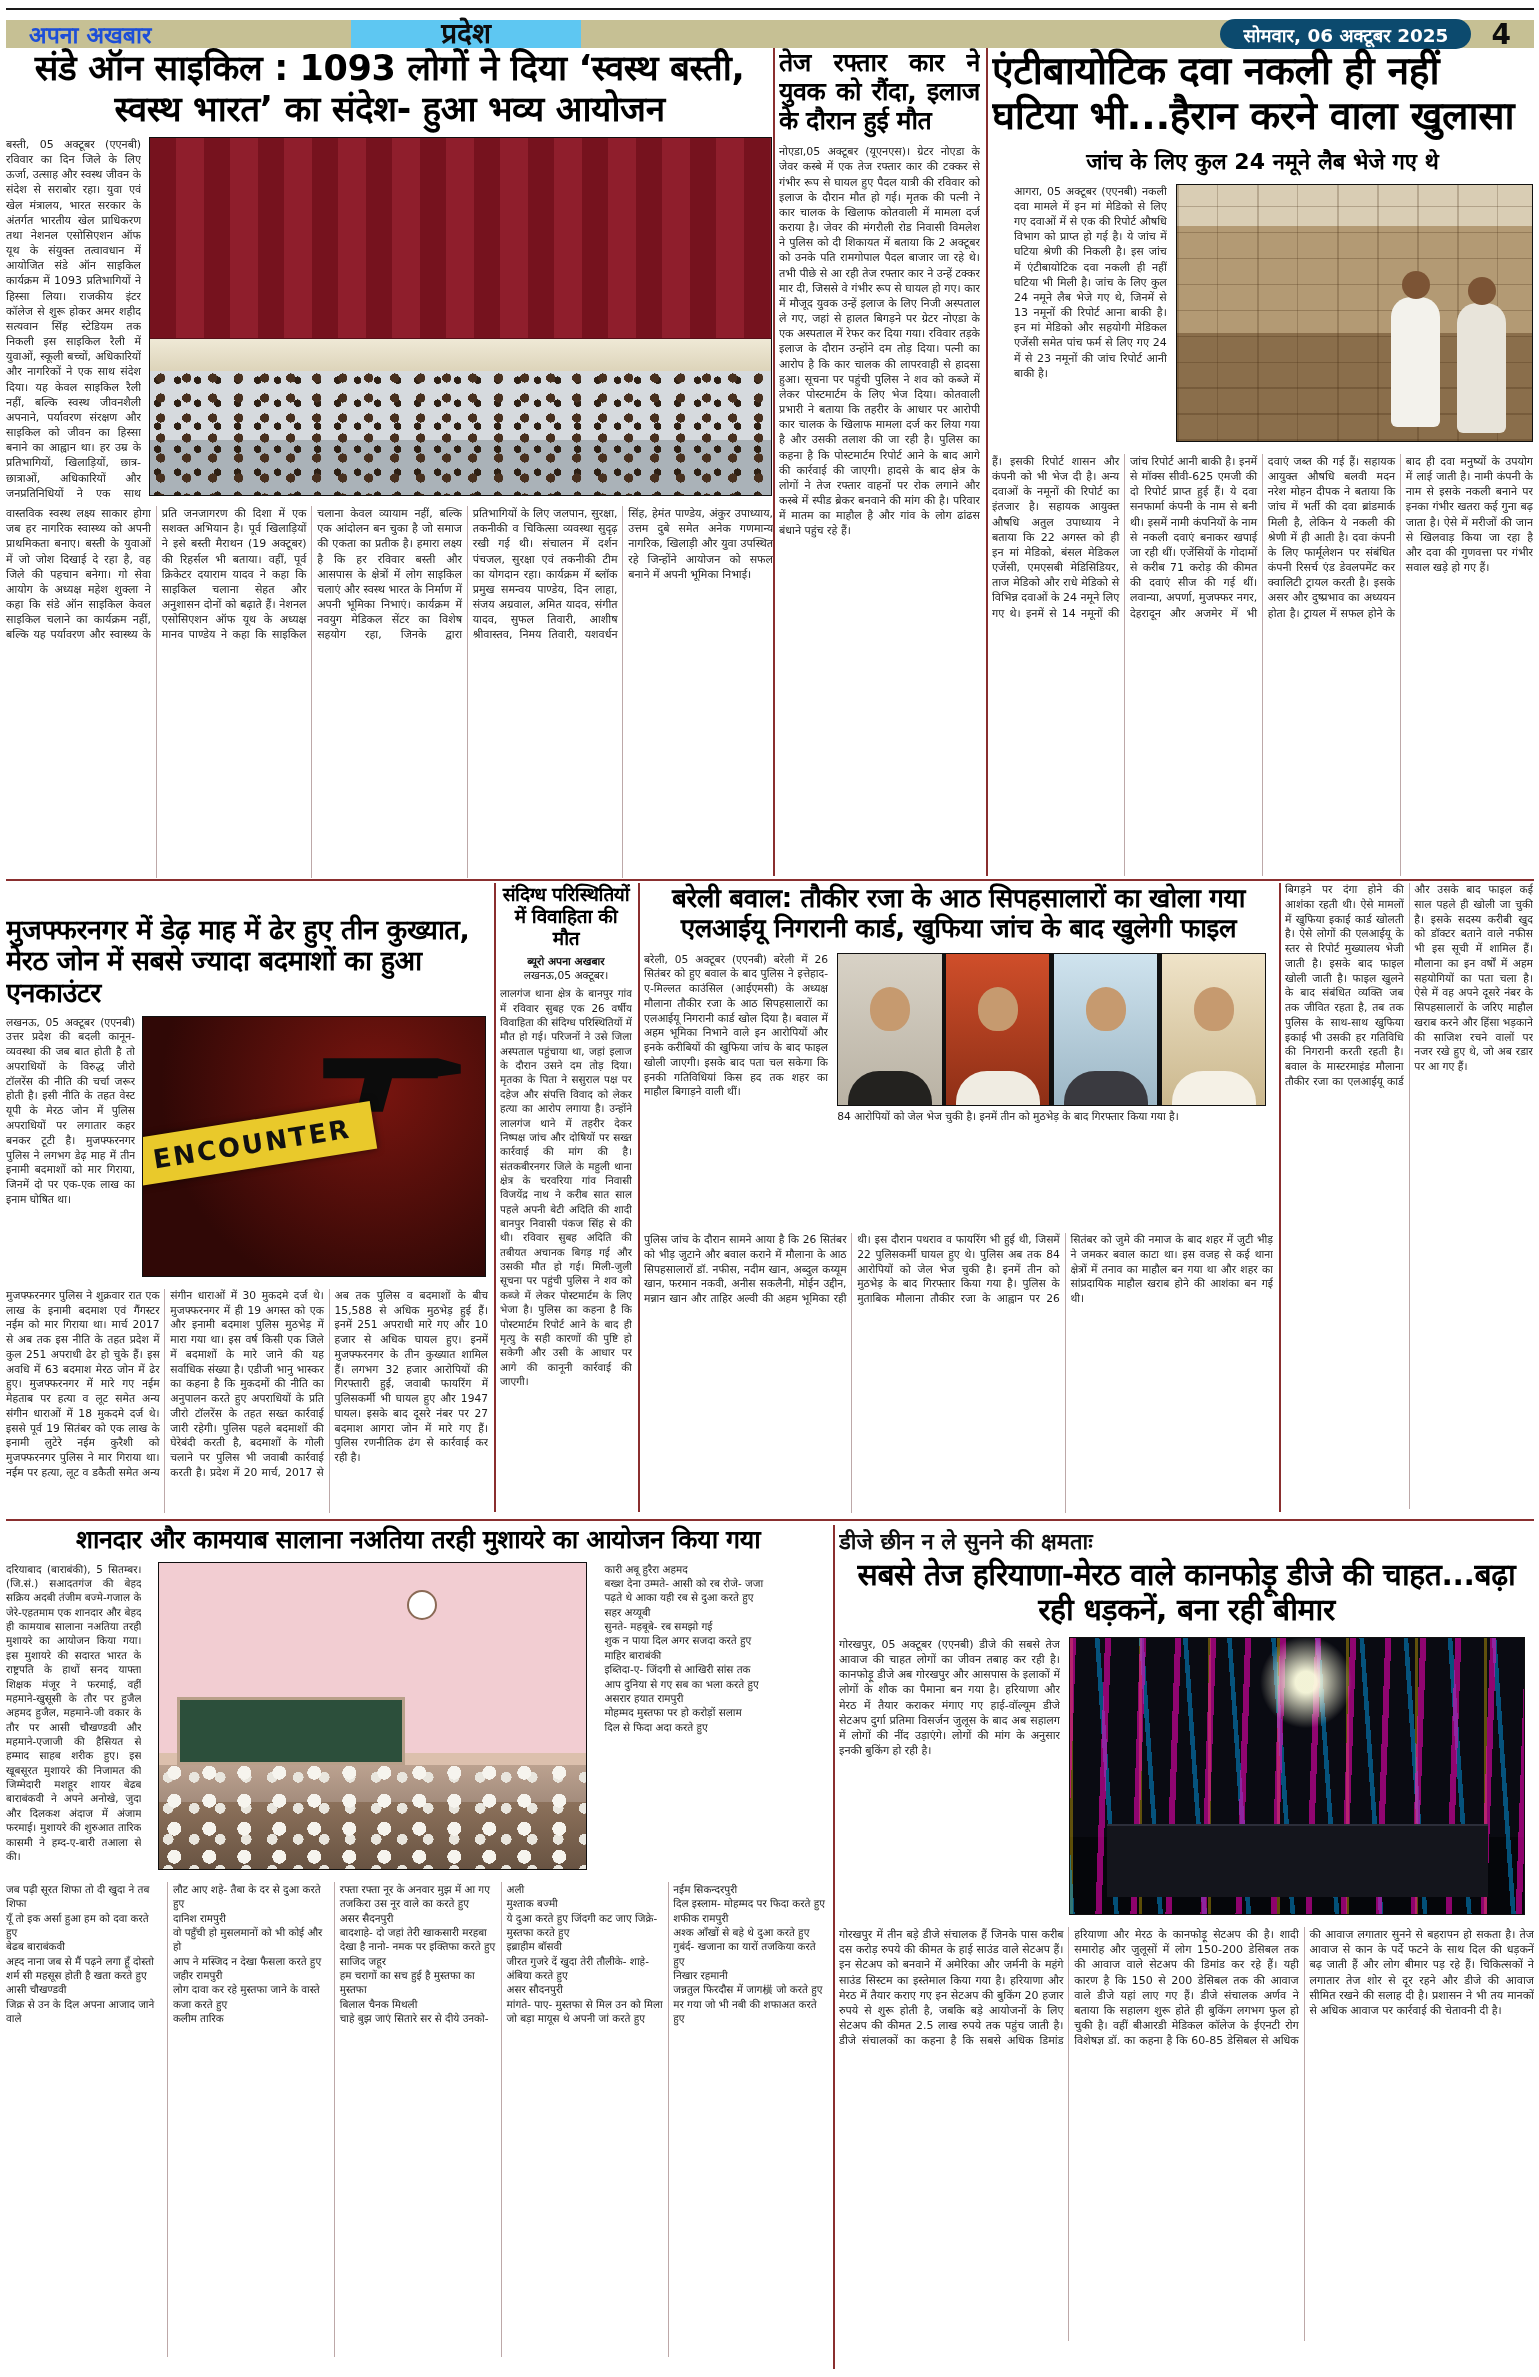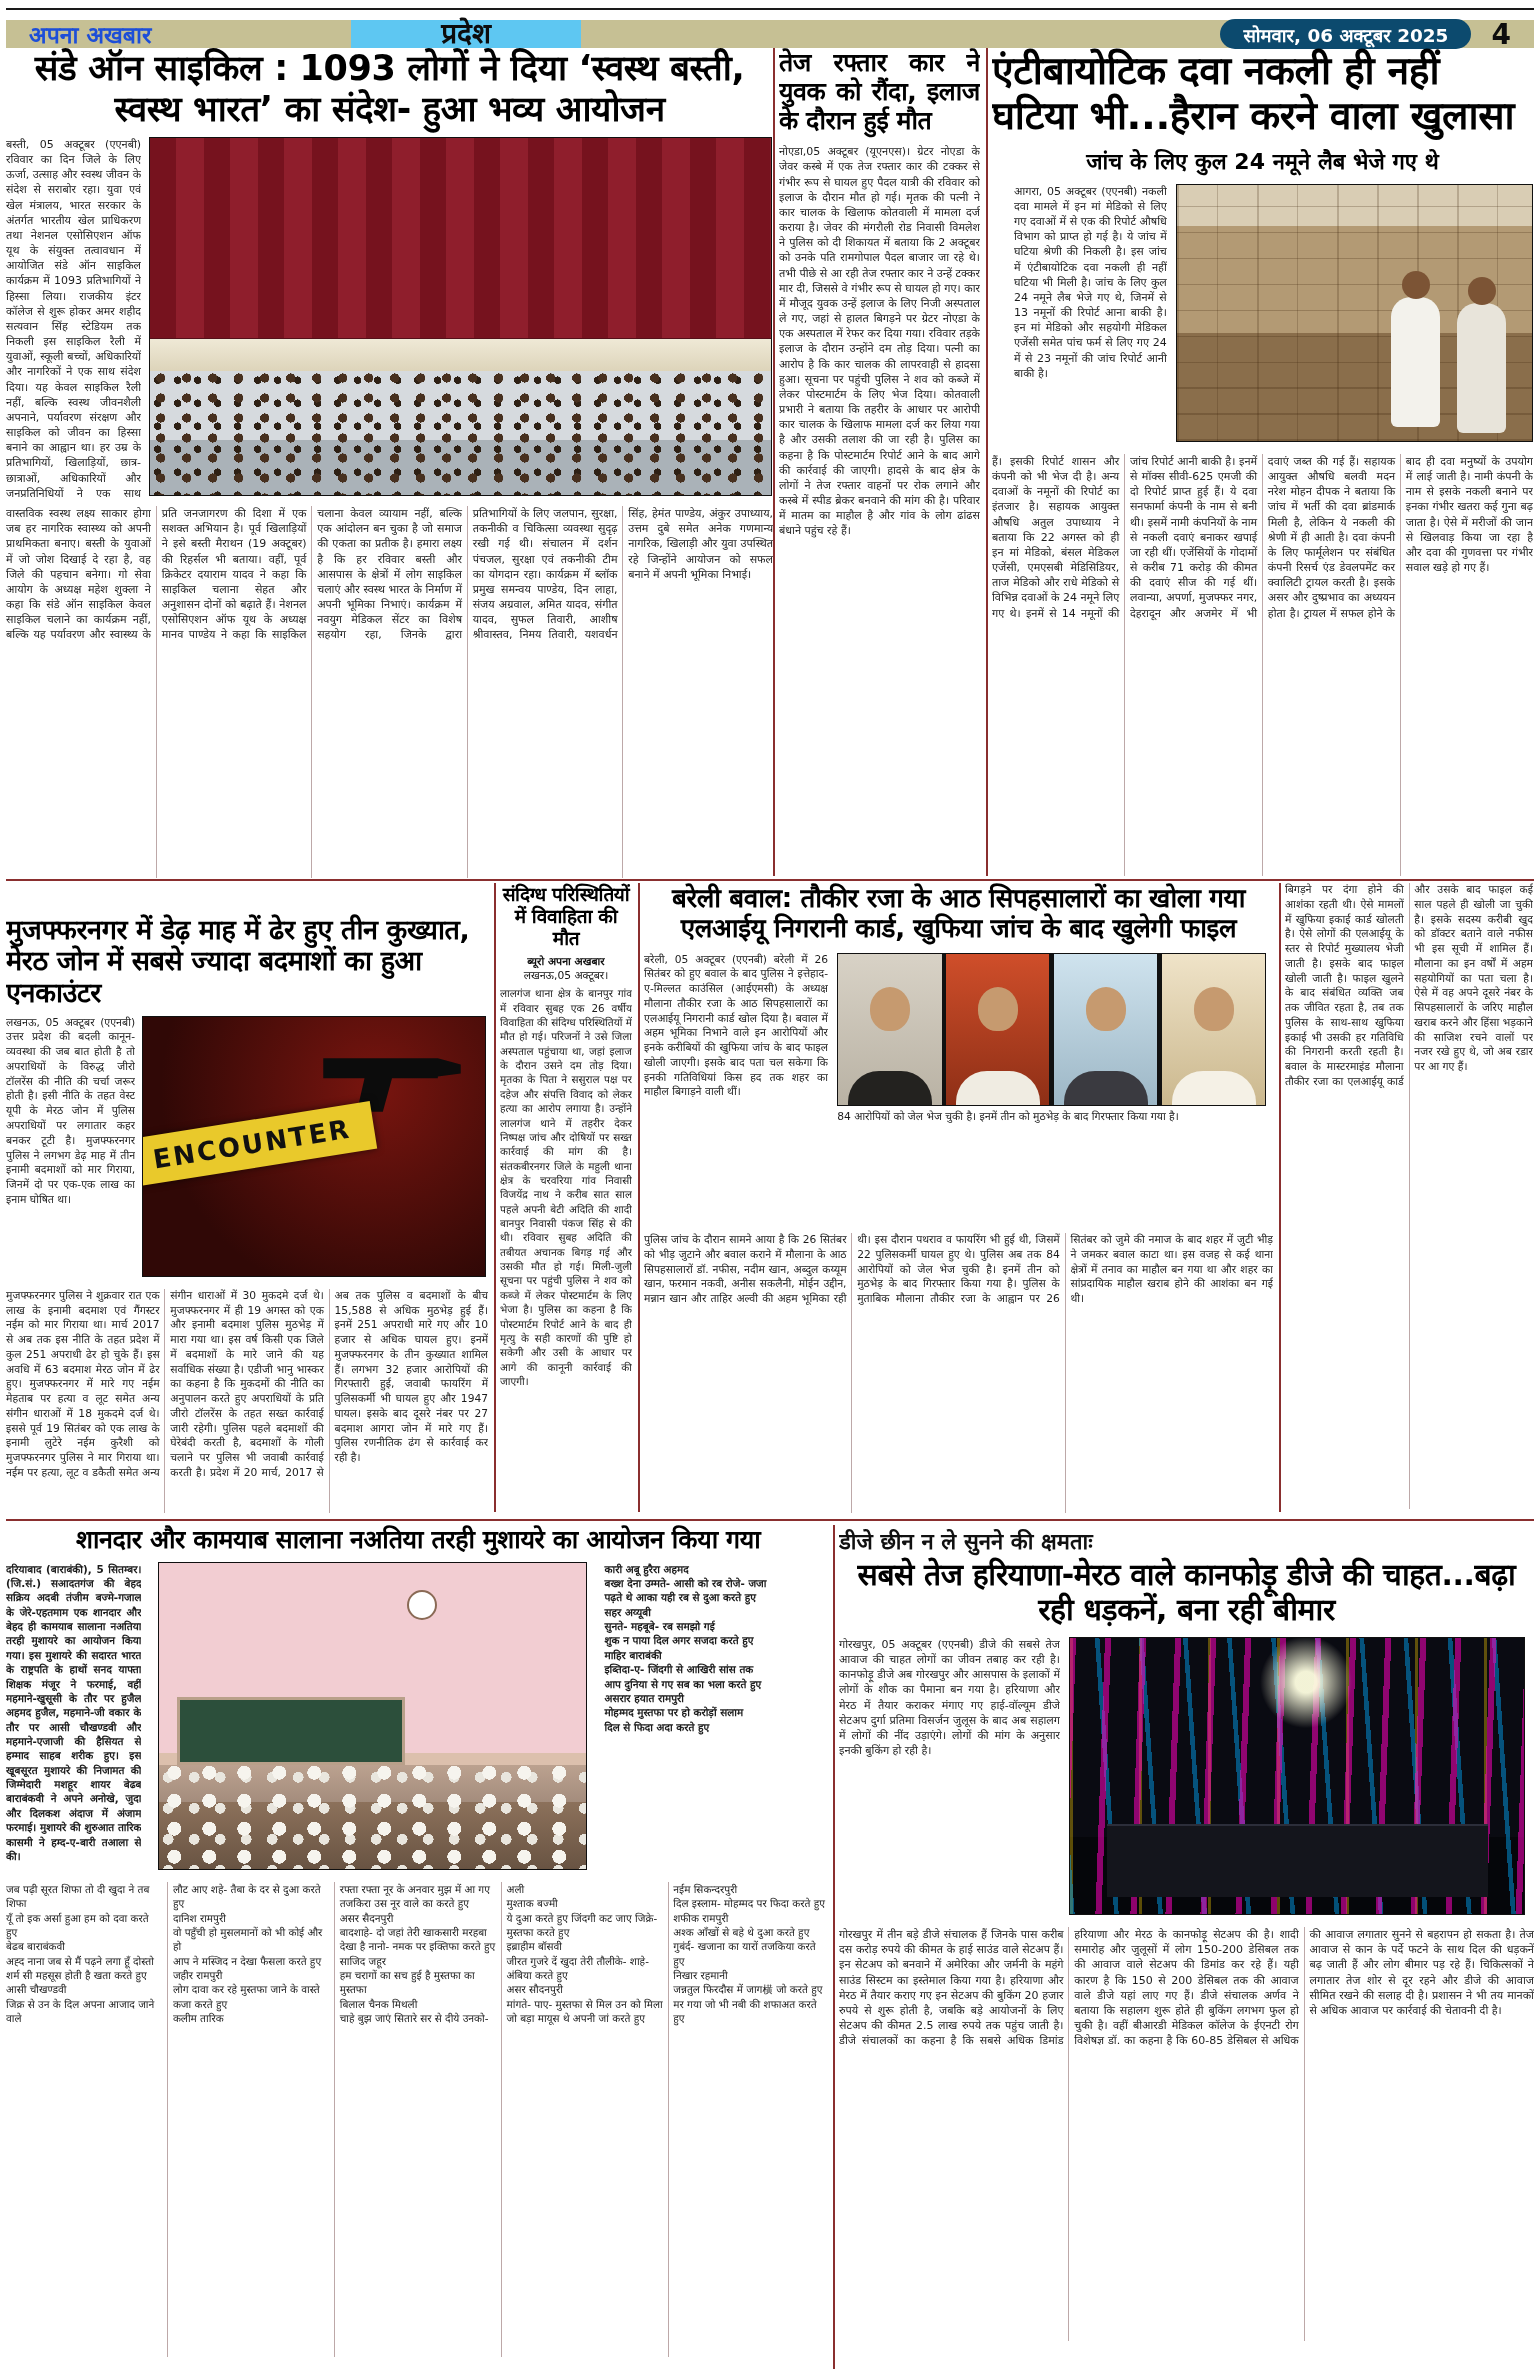--- a/index.html
+++ b/index.html
@@ -102,21 +102,21 @@
   .bar-caption{width:429px;font-size:10.7px;margin-top:4.6px;}
   .bar-col2{flex:1;}
   .bar-body{margin-top:7.7px;font-size:10.7px;height:307px;column-count:3;column-gap:10.7px;
             column-rule:0.8px solid #bda8a8;}
   
   .art-barc{left:1285px;top:883px;width:248px;height:630px;}
   .barc-body{font-size:10.7px;height:626px;column-count:2;column-gap:10.7px;column-rule:0.8px solid #bda8a8;}
   
   .art-mush{left:6.1px;top:1525px;width:824px;height:847px;}
   .mush-head{font-size:25px;text-align:center;}
-  .mush-row{display:flex;gap:17px;margin-top:7.7px;font-weight:bold;}
+  .mush-row{display:flex;gap:17px;margin-top:7.7px;}
   .mush-intro{width:138px;font-size:10.4px;height:311px;}
   .photo-classroom{width:429px;height:308px;background:linear-gradient(#f2cdd2 0 62%,#dcc0ad 62% 78%,#b79579 78% 100%);}
   .board{position:absolute;left:4%;top:44%;width:52%;height:20%;background:#2c4f3b;border:3.1px solid #b9a08a;}
   .clock{position:absolute;left:58%;top:9%;width:26px;height:26px;border-radius:50%;background:#fff;border:2.3px solid #8a6a55;}
   .caps-row{position:absolute;left:0;right:0;bottom:0;height:34%;
      background:
        radial-gradient(circle 7px at 15.3px 7.7px,#f6f4ee 98%,transparent),
        radial-gradient(circle 5.4px at 9.2px 12.3px,#e9e6de 98%,transparent),
        linear-gradient(rgba(90,70,55,.25),rgba(40,30,22,.55));
      background-size:35px 28px,26px 31px,100% 100%;}

